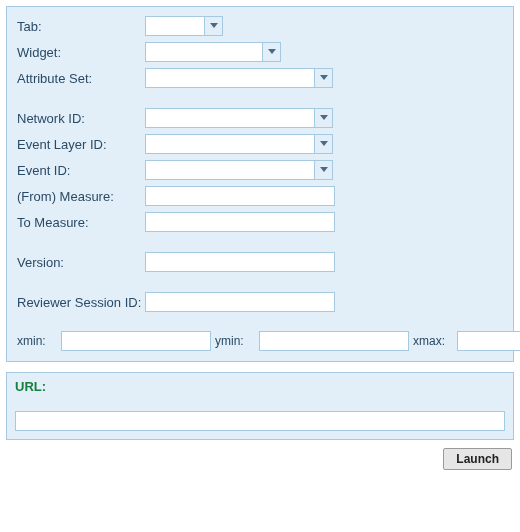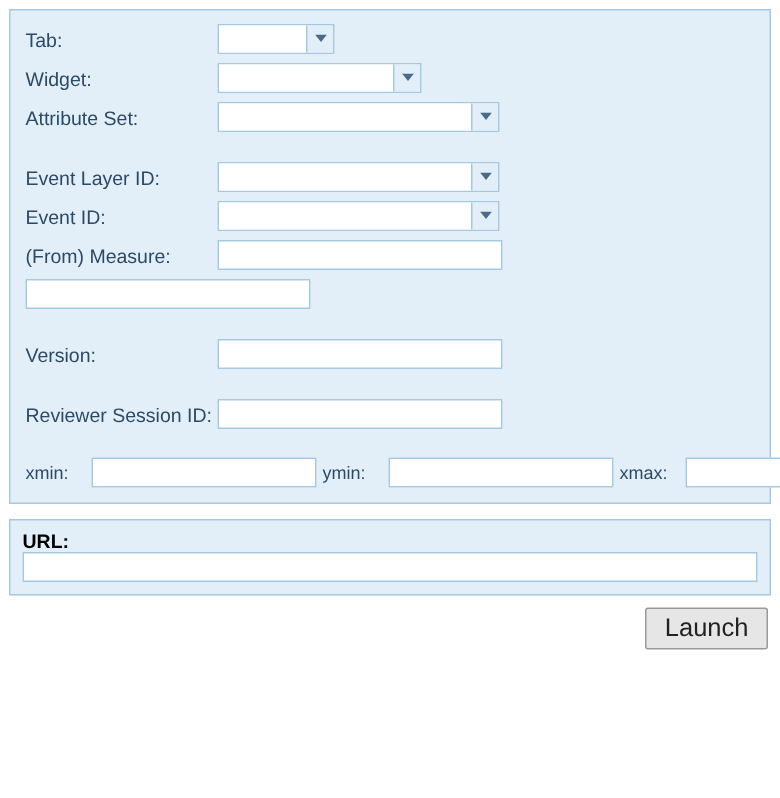--- a/index.html
+++ b/index.html
@@ -100,23 +100,23 @@
   }
 
   .url-panel {
     background: #E2EFF8;
     border: 1px solid #A6C9E2;
     padding: 6px 8px 8px 8px;
     margin-bottom: 8px;
   }
   .url-label {
     font-weight: bold;
-    color: #000000;
+    color: #15803d;
     font-size: 13px;
-    margin-bottom: 0;
+    margin-bottom: 17px;
   }
   .url-input {
     width: 100%;
     border: 1px solid #A6C9E2;
     background: #fff;
     height: 20px;
     padding: 0 4px;
     font-size: 12px;
     outline: none;
   }
@@ -124,23 +124,24 @@
   .launch-row {
     display: flex;
     justify-content: flex-end;
     padding-right: 2px;
   }
   .launch-btn {
     background: #E6E6E6;
     border: 1px solid #9A9A9A;
     border-radius: 2px;
     padding: 3px 12px;
-    font-size: 17px;
+    font-size: 12px;
     color: #222;
     cursor: pointer;
+    font-weight: bold;
   }
 </style>
 </head>
 <body>
 
 <div class="page">
 
   <div class="panel">
 
     <div class="row">
@@ -174,20 +175,31 @@
         <button class="combo-btn">
           <svg width="8" height="6" viewBox="0 0 8 6">
               <path d="M0 0 L8 0 L4 5 Z" fill="#4A6A88"></path>
             </svg>
         </button>
       </div>
     </div>
 
     <div class="spacer"></div>
 
+    <div class="row">
+      <div class="label">Network ID:</div>
+      <div class="combo w4">
+        <input class="combo-input" type="text" value="" style="">
+        <button class="combo-btn">
+          <svg width="8" height="6" viewBox="0 0 8 6">
+              <path d="M0 0 L8 0 L4 5 Z" fill="#4A6A88"></path>
+            </svg>
+        </button>
+      </div>
+    </div>
 
     <div class="row">
       <div class="label">Event Layer ID:</div>
       <div class="combo w4">
         <input class="combo-input" type="text" value="" style="">
         <button class="combo-btn">
           <svg width="8" height="6" viewBox="0 0 8 6">
               <path d="M0 0 L8 0 L4 5 Z" fill="#4A6A88"></path>
             </svg>
         </button>
@@ -205,20 +217,21 @@
         </button>
       </div>
     </div>
 
     <div class="row">
       <div class="label">(From) Measure:</div>
       <input class="text-input w-med" type="text" value="" style="">
     </div>
 
     <div class="row">
+      <div class="label">To Measure:</div>
       <input class="text-input w-med" type="text" value="" style="">
     </div>
 
     <div class="spacer"></div>
 
     <div class="row">
       <div class="label">Version:</div>
       <input class="text-input w-med" type="text" value="" style="">
     </div>
 

